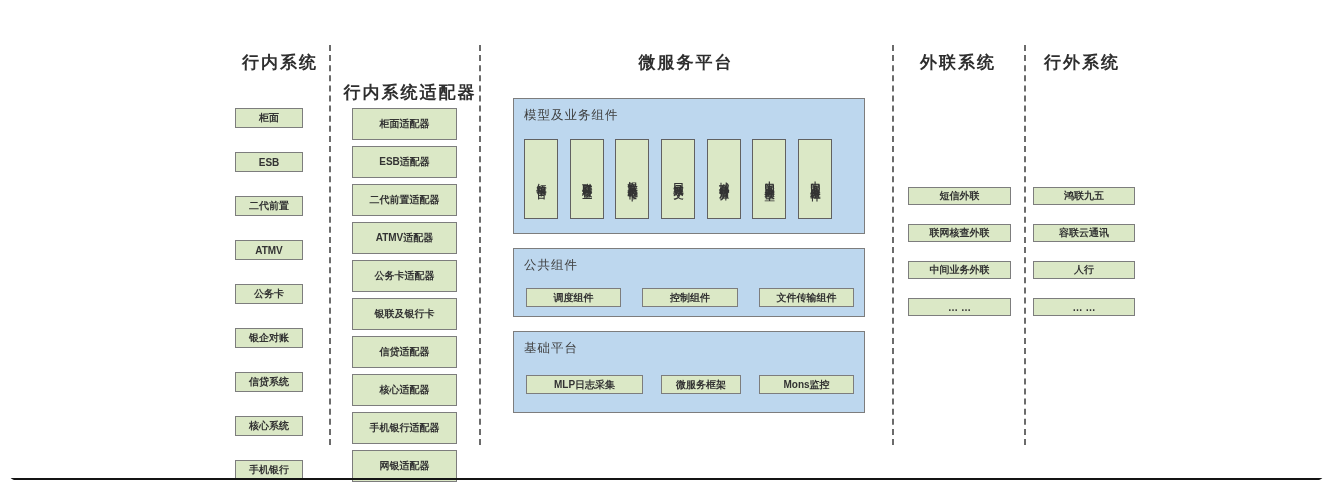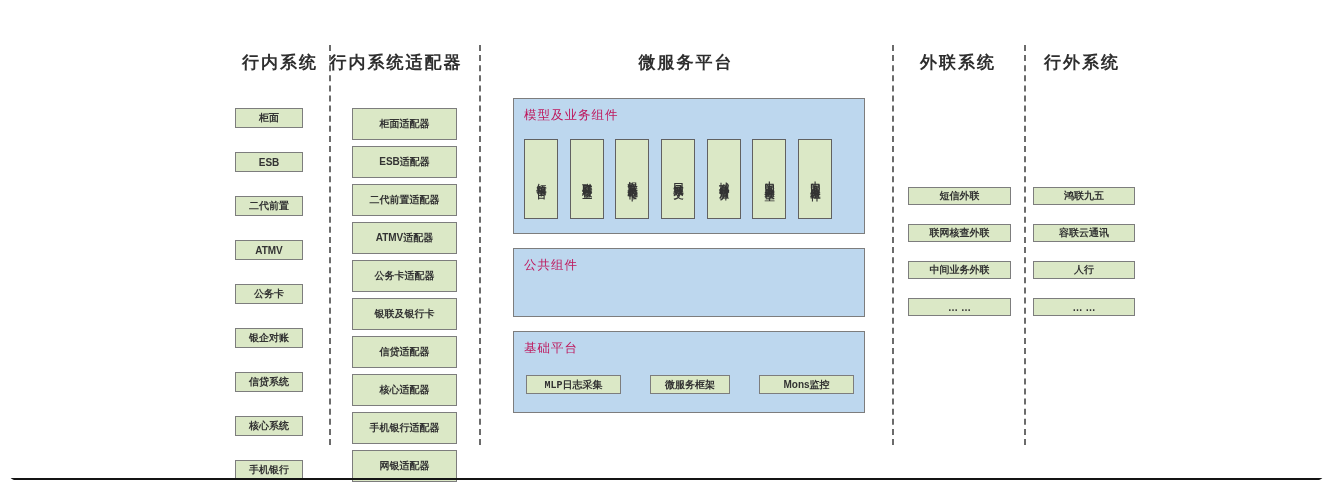--- a/index.html
+++ b/index.html
@@ -22,40 +22,40 @@
     font-size:10px; font-weight:bold; color:#333333; white-space:nowrap;
   }
   .col-narrow .gbox  { width:68px;  height:20px; margin-bottom:24px; }
   .col-wide .gbox    { width:105px; height:32px; margin-bottom:6px; }
   .col-right .gbox   { height:18px; margin-bottom:19px; }
   .col-out .gbox     { width:103px; }
   .col-ext .gbox     { width:102px; }
   .blue {
     position:absolute; background:#bdd7ee; border:1px solid #7d7d7d; box-sizing:border-box;
   }
-  .blab { position:absolute; left:10px; top:8px; font-size:12.5px; color:#be185d; letter-spacing:1px; }
+  .blab { position:absolute; left:10px; top:8px; font-size:12.5px; color:#404040; letter-spacing:1px; }
   .vrow { position:absolute; display:flex; justify-content:space-between; }
   .vbox {
     width:34px; height:80px; background:#dbe8c6; border:1px solid #616161; box-sizing:border-box;
     display:flex; align-items:center; justify-content:center;
   }
   .vtext {
     writing-mode:vertical-rl; text-orientation:upright;
     font-size:10px; font-weight:bold; letter-spacing:2px; color:#333333;
   }
   .hrow .gbox { height:19px; }
   .bottom-rule { position:absolute; left:0; top:478px; width:1333px; height:2px; background:#141414; }
 </style>
 </head>
 <body>
 
 <div class="canvas">
 
   <div class="hdr" style="left:280px;">行内系统</div>
-  <div class="hdr" style="left:396px;">行内系统适配器</div>
+  <div class="hdr" style="left:410px;margin-top:30px;">行内系统适配器</div>
   <div class="hdr" style="left:686px;">微服务平台</div>
   <div class="hdr" style="left:958px;">外联系统</div>
   <div class="hdr" style="left:1082px;">行外系统</div>
 
   <div class="dash" style="left:329px;"></div>
   <div class="dash" style="left:479px;"></div>
   <div class="dash" style="left:892px;"></div>
   <div class="dash" style="left:1024px;"></div>
 
   <div class="vcol col-narrow" style="left:235px; top:108px;">
@@ -106,26 +106,31 @@
           <span class="vtext">中间业务模型</span>
         </div>
       <div class="vbox">
           <span class="vtext">中间业务组件</span>
         </div>
     </div>
   </div>
 
   <div class="blue" style="left:513px; top:248px; width:352px; height:69px;">
     <div class="blab">公共组件</div>
+    <div class="vrow hrow" style="left:12px; top:39px; width:328px;">
+      <div class="gbox" style="width:95px;">调度组件</div>
+      <div class="gbox" style="width:96px;">控制组件</div>
+      <div class="gbox" style="width:95px;">文件传输组件</div>
+    </div>
   </div>
 
   <div class="blue" style="left:513px; top:331px; width:352px; height:82px;padding-left:47px;">
     <div class="blab">基础平台</div>
     <div class="vrow hrow" style="left:12px; top:43px; width:328px;">
-      <div class="gbox" style="width:95px;font-family:Liberation Mono, monospace;">MLP日志采集</div>
+      <div class="gbox" style="width:117px;">MLP日志采集</div>
       <div class="gbox" style="width:80px;">微服务框架</div>
       <div class="gbox" style="width:95px;">Mons监控</div>
     </div>
   </div>
 
   <div class="vcol col-right col-out" style="left:908px; top:187px;">
     <div class="gbox">短信外联</div>
     <div class="gbox">联网核查外联</div>
     <div class="gbox">中间业务外联</div>
     <div class="gbox">… …</div>

